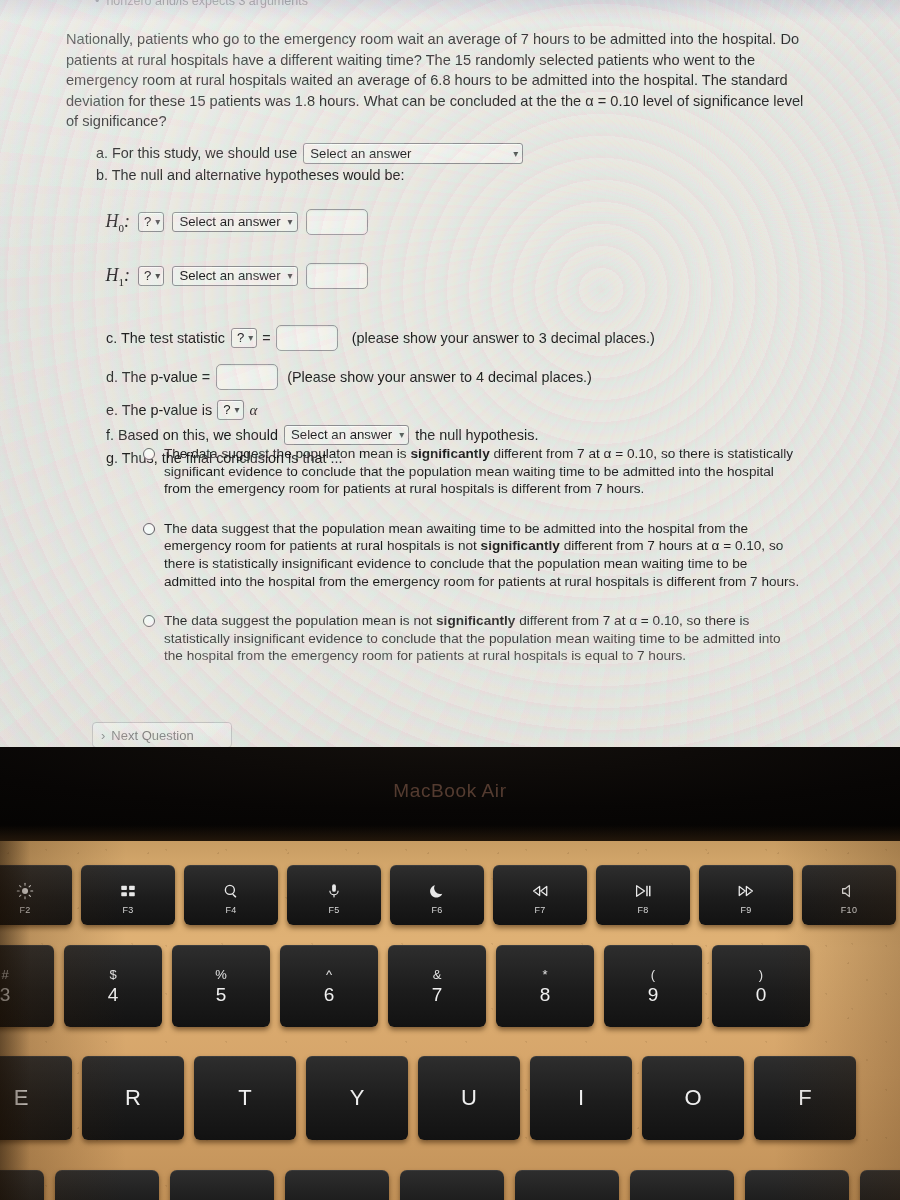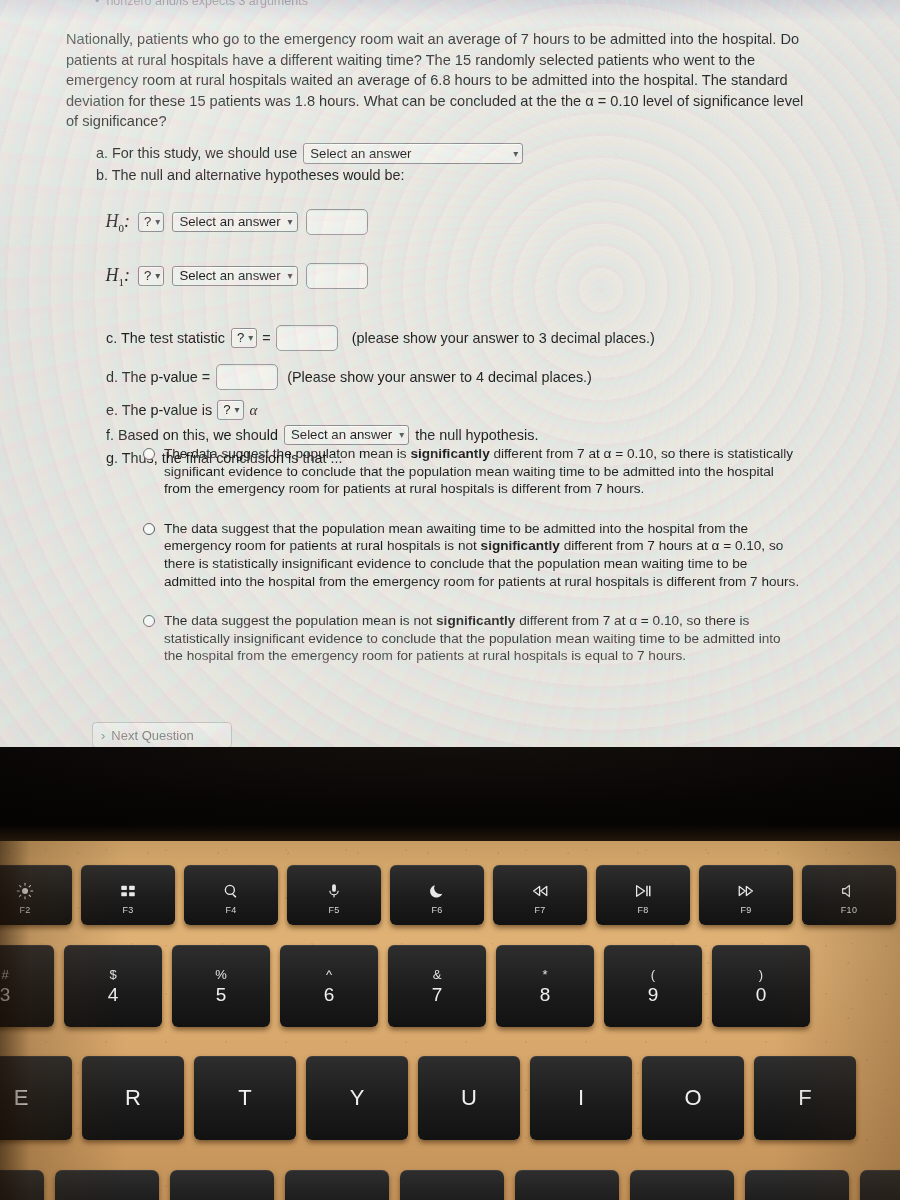--- a/index.html
+++ b/index.html
@@ -356,20 +356,21 @@
       <span>Next Question</span>
     </div>
   </div>
 
   <div class="glare"></div>
   <div class="moire"></div>
   <div class="moire2"></div>
 </div>
 
 <div id="bezel">
+  <div class="logo">MacBook Air</div>
   <div class="hingeshadow"></div>
 </div>
 
 <div id="deck">
   <div class="speckle"></div>
 
   <div class="krow fnrow">
       <div class="key">
         <span class="glyph">
           <svg width="18" height="18" viewBox="0 0 24 24" fill="#e8e8e8">

